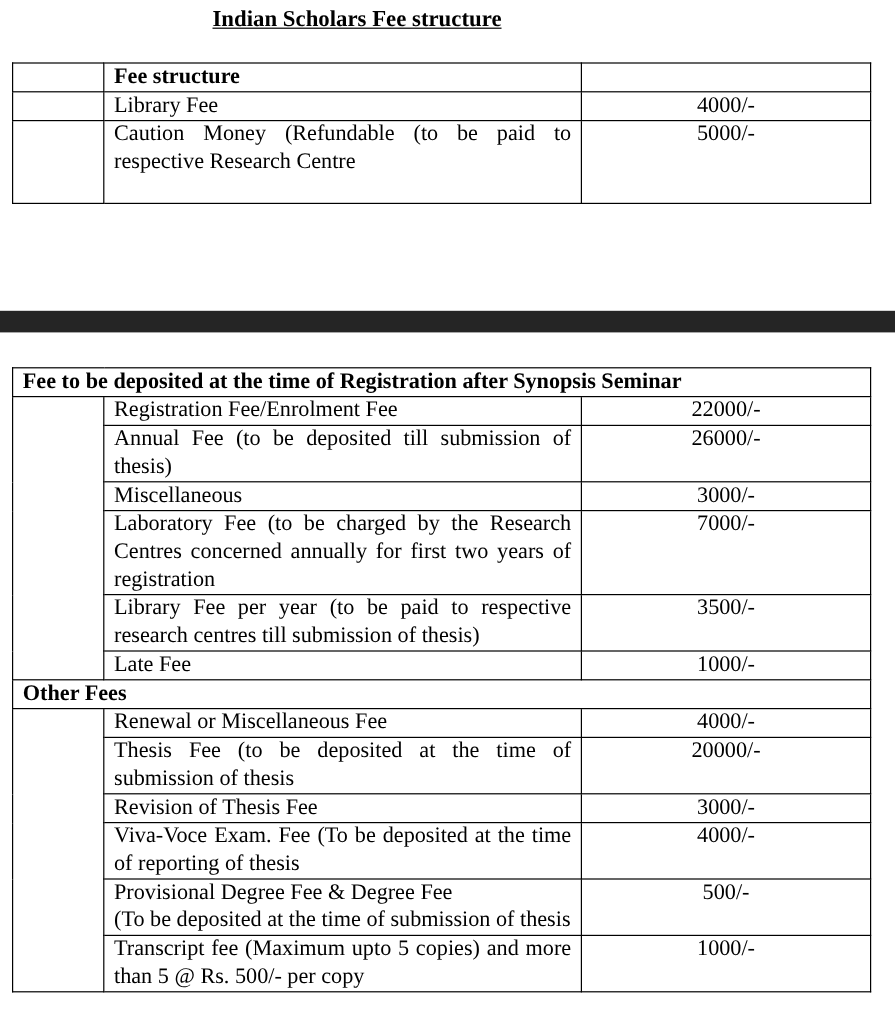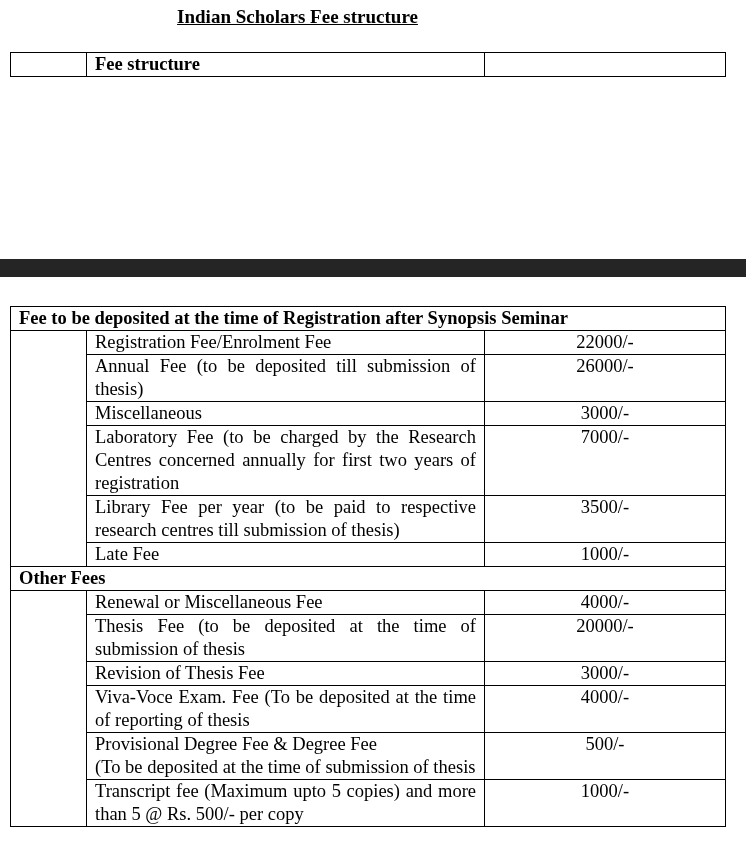--- a/index.html
+++ b/index.html
@@ -43,20 +43,30 @@
   <colgroup>
       <col class="c1">
       <col class="c2">
       <col class="c3">
     </colgroup>
   <tbody>
       <tr>
     <td class="blank"></td>
     <td class="hdr">Fee structure</td>
     <td class="blank"></td>
+  </tr>
+  <tr>
+    <td></td>
+    <td class="desc">Library Fee</td>
+    <td class="amt">4000/-</td>
+  </tr>
+  <tr class="tall">
+    <td></td>
+    <td class="desc">Caution Money (Refundable (to be paid to respective Research Centre</td>
+    <td class="amt">5000/-</td>
   </tr>
 </tbody>
   </table>
 
 <div class="band"></div>
 
 <table class="fee" id="t2">
   <colgroup>
       <col class="c1">
       <col class="c2">

